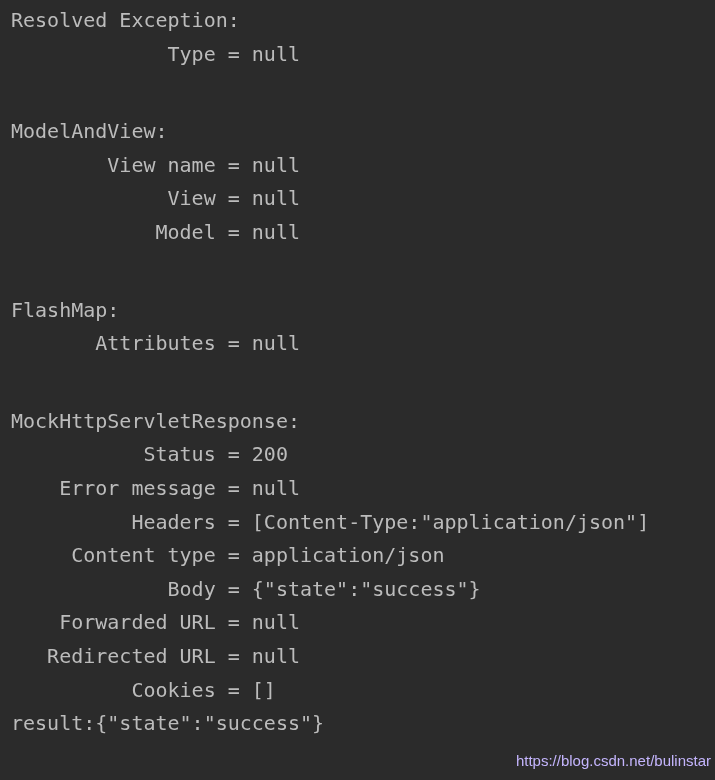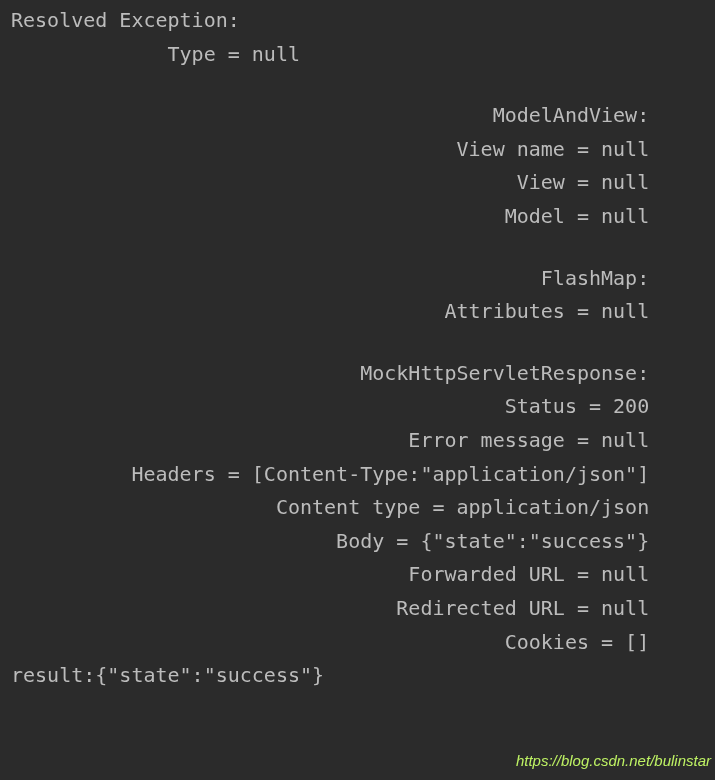--- a/index.html
+++ b/index.html
@@ -17,33 +17,32 @@
     position: absolute;
     top: 4px;
     left: 11px;
     font-family: "DejaVu Sans Mono", monospace;
     font-size: 20px;
     line-height: 33.6px;
     color: #bcbcbc;
     white-space: pre;
   }
   .section + .section {
-    margin-top: 28px; 
-    text-align: right;
+    margin-top: 44px; 
   }
   .line {
     height: 33.6px;
   }
   #watermark {
     position: absolute;
     right: 4px;
     bottom: 11px;
     font-family: "Liberation Sans", sans-serif;
     font-size: 15px;
     color: #9b9b9b;
   }
 </style>
 </head>
 <body style="background: rgb(43, 43, 43);">
 
 <div id="console" style="color: rgb(188, 188, 188);"><div class="section"><div class="line">Resolved Exception:</div><div class="line">             Type = null</div></div><div class="section"><div class="line">ModelAndView:</div><div class="line">        View name = null</div><div class="line">             View = null</div><div class="line">            Model = null</div></div><div class="section"><div class="line">FlashMap:</div><div class="line">       Attributes = null</div></div><div class="section"><div class="line">MockHttpServletResponse:</div><div class="line">           Status = 200</div><div class="line">    Error message = null</div><div class="line">          Headers = [Content-Type:"application/json"]</div><div class="line">     Content type = application/json</div><div class="line">             Body = {"state":"success"}</div><div class="line">    Forwarded URL = null</div><div class="line">   Redirected URL = null</div><div class="line">          Cookies = []</div></div><div class="line">result:{"state":"success"}</div></div>
 
-<div id="watermark" style="color: #bef264; font-style: italic;">https://blog.csdn.net/bulinstar</div>
+<div id="watermark" style="color: #c4b5fd;">https://blog.csdn.net/bulinstar</div>
 
 </body></html>

